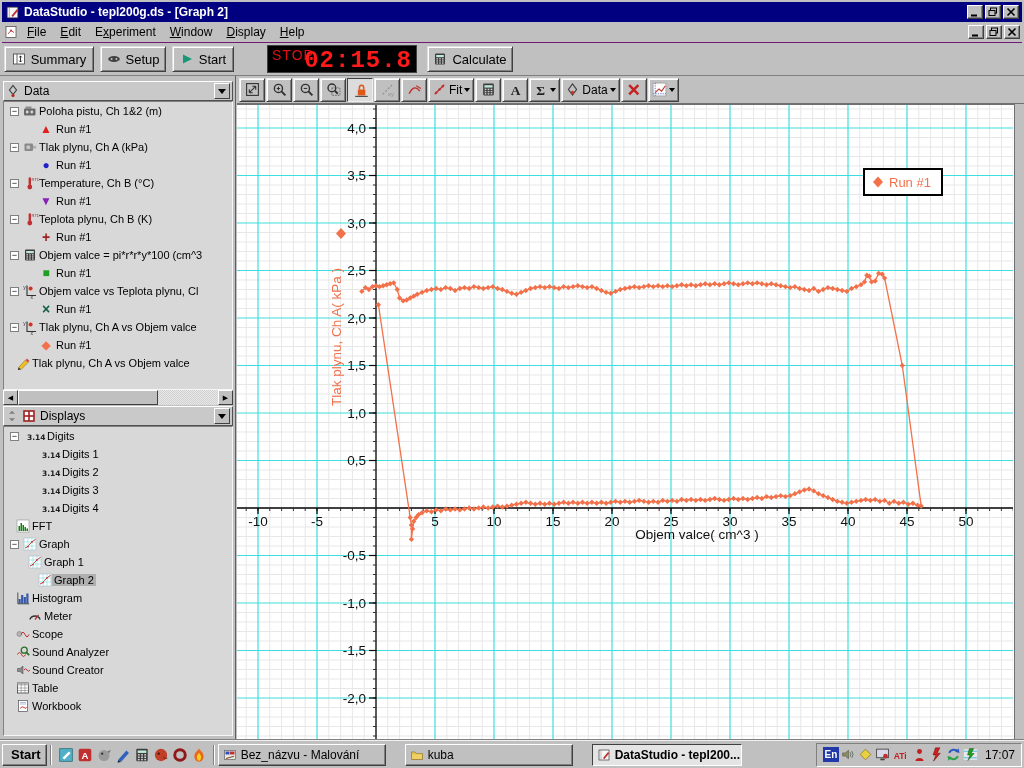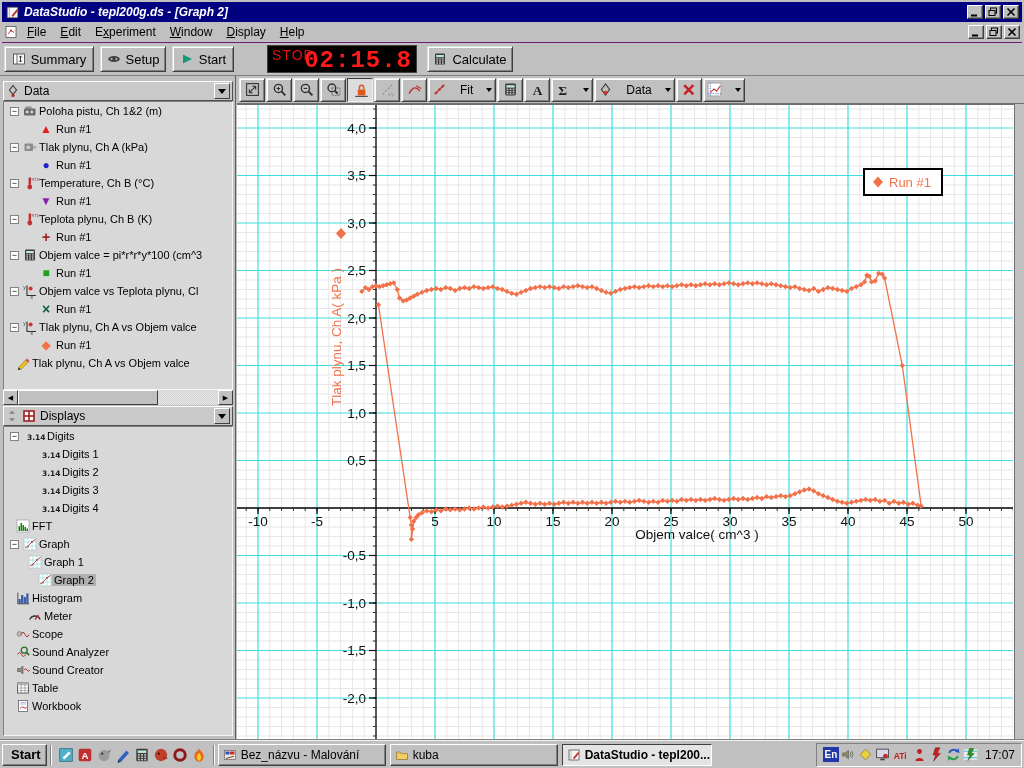--- a/index.html
+++ b/index.html
@@ -2,21 +2,21 @@
 <html><head>
 <meta charset="utf-8">
 <style>
   html,body{margin:0;padding:0;background:#555;}
   *{box-sizing:border-box;}
   .screen{position:relative;width:1024px;height:768px;background:#c0c0c0;overflow:hidden;
     font-family:"Liberation Sans",sans-serif;font-size:11px;color:#000;cursor:default;}
   .ic{display:inline-flex;align-items:center;justify-content:center;vertical-align:middle;}
   
   .titlebar{position:absolute;left:2px;top:2px;right:2px;height:20px;background:#000080;
-    display:flex;align-items:center;padding:0 3px;gap:4px;font-style:italic;}
+    display:flex;align-items:center;padding:0 3px;gap:4px;}
   .titlebar .title-text{color:#fff;font-weight:bold;font-size:12px;flex:1;white-space:nowrap;}
   .winbtns{display:flex;gap:2px;}
   .winbtn{width:16px;height:14px;background:#c0c0c0;border:1px solid;border-color:#fff #404040 #404040 #fff;
     display:flex;align-items:center;justify-content:center;box-shadow:inset -1px -1px 0 #808080;}
   
   .menubar{position:absolute;left:2px;top:22px;right:2px;height:21px;background:#c0c0c0;
     display:flex;align-items:center;gap:2px;padding:0 2px;border-bottom:1px solid #701a75;}
   .menu-item{padding:2px 7px;font-size:12px;}
   .menu-item u{text-decoration:underline;}
   .menubar .spacer{flex:1;}
@@ -51,21 +51,21 @@
   .scrollarrow{width:15px;height:15px;background:#c0c0c0;border:1px solid;border-color:#fff #404040 #404040 #fff;
     display:flex;align-items:center;justify-content:center;font-size:7px;color:#000;flex:none;}
   .scrollthumb{width:140px;height:15px;background:#c0c0c0;border:1px solid;border-color:#fff #404040 #404040 #fff;flex:none;}
   .scrolltrack{flex:1;background:repeating-conic-gradient(#e8e8e8 0 25%,#d0d0d0 0 50%) 0 0/2px 2px;}
   
   .graph-area{position:absolute;left:237px;top:76px;width:787px;height:664px;background:#c0c0c0;}
   .graph-toolbar{position:absolute;left:0;top:0;width:787px;height:28px;background:#c0c0c0;
     border-bottom:1px solid #707070;display:flex;align-items:center;gap:1px;padding:1px 2px;}
   .gbtn{height:24px;min-width:26px;background:#c0c0c0;border:1px solid;border-color:#efefef #404040 #404040 #efefef;
     box-shadow:inset 1px 1px 0 #fff,inset -1px -1px 0 #808080;display:flex;align-items:center;justify-content:center;
-    gap:13px;padding:0 3px;font-size:12px;}
+    gap:2px;padding:0 3px;font-size:12px;}
   .gbtn.pressed{border-color:#404040 #efefef #efefef #404040;box-shadow:none;background:#dcdcdc;}
   .gbtn .caret{border-top-width:4px;border-left-width:3.5px;border-right-width:3.5px;}
   .plot-wrap{position:absolute;left:0;top:28px;width:778px;height:636px;background:#fff;border:1px solid #707070;border-left:none;}
   
   .taskbar{position:absolute;left:0;top:740px;width:1024px;height:28px;background:#c0c0c0;
     border-top:1px solid #f0f0f0;box-shadow:0 -1px 0 #808080;display:flex;align-items:center;gap:3px;padding:0 2px;}
   .startbtn{height:22px;background:#c0c0c0;border:1px solid;border-color:#fff #404040 #404040 #fff;
     box-shadow:inset -1px -1px 0 #808080;display:flex;align-items:center;gap:3px;padding:0 5px;
     font-weight:bold;font-size:13px;flex:none;}
   .tb-sep{width:2px;height:20px;border-left:1px solid #808080;border-right:1px solid #fff;flex:none;}
@@ -1095,21 +1095,21 @@
           </svg>
         </span>
         <span class="ic">
           <svg width="16" height="16" viewBox="0 0 14 14">
             <path d="M7,1.5 C9,4 11.5,5.5 11,9 C10.6,11.5 9,13 7,13 C5,13 3.4,11.5 3,9 C2.5,5.5 5,4 7,1.5 Z" fill="#e86820"></path>
             <path d="M7,5 C8,6.5 9,7 8.8,9.5 C8.6,11 8,12 7,12 C6,12 5.4,11 5.2,9.5 C5,7 6,6.5 7,5 Z" fill="#f8d020"></path>
           </svg>
         </span>
       </span>
     <span class="tb-sep"></span>
-    <span id="task-buttons" style="display:flex;gap:4px;">
+    <span id="task-buttons" style="display:flex;gap:19px;">
         <span class="taskbtn">
           <span class="ic ">
             <svg width="14" height="14" viewBox="0 0 14 14" overflow="visible">
               <rect x="1.5" y="2.5" width="11" height="9" fill="#e8e8e8" stroke="#505050" stroke-width="0.6"></rect>
               <rect x="2.5" y="3.5" width="4" height="3" fill="#3050c0"></rect>
               <rect x="7" y="3.5" width="4.5" height="3" fill="#c03030"></rect>
               <path d="M3,10.5 L11,8.2" stroke="#805020" stroke-width="1.1"></path>
             </svg>
           </span>
           <span>Bez_názvu - Malování</span>

